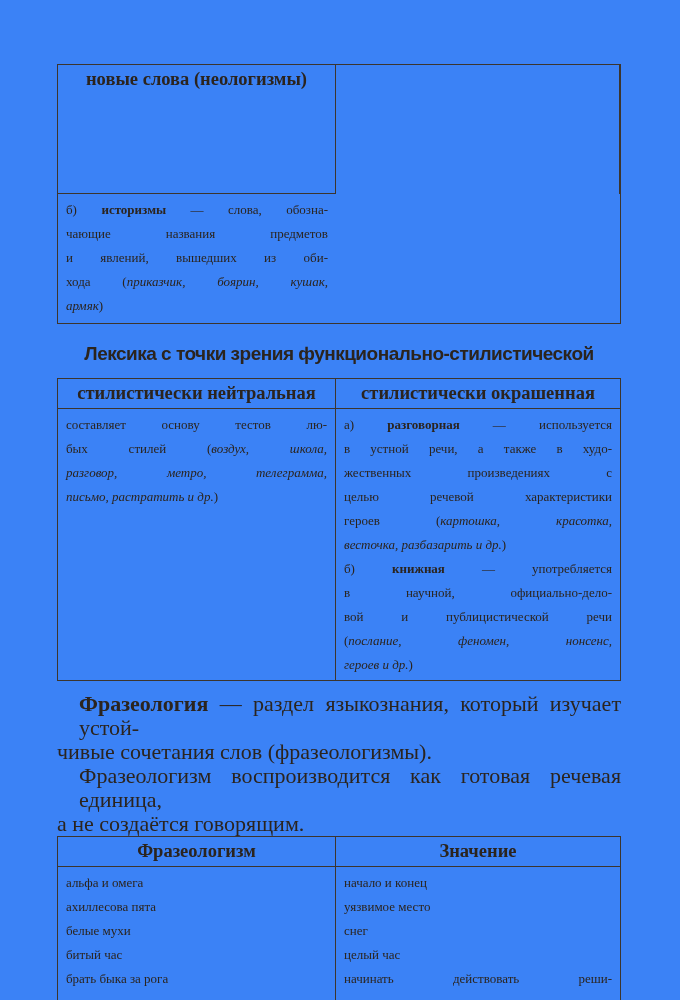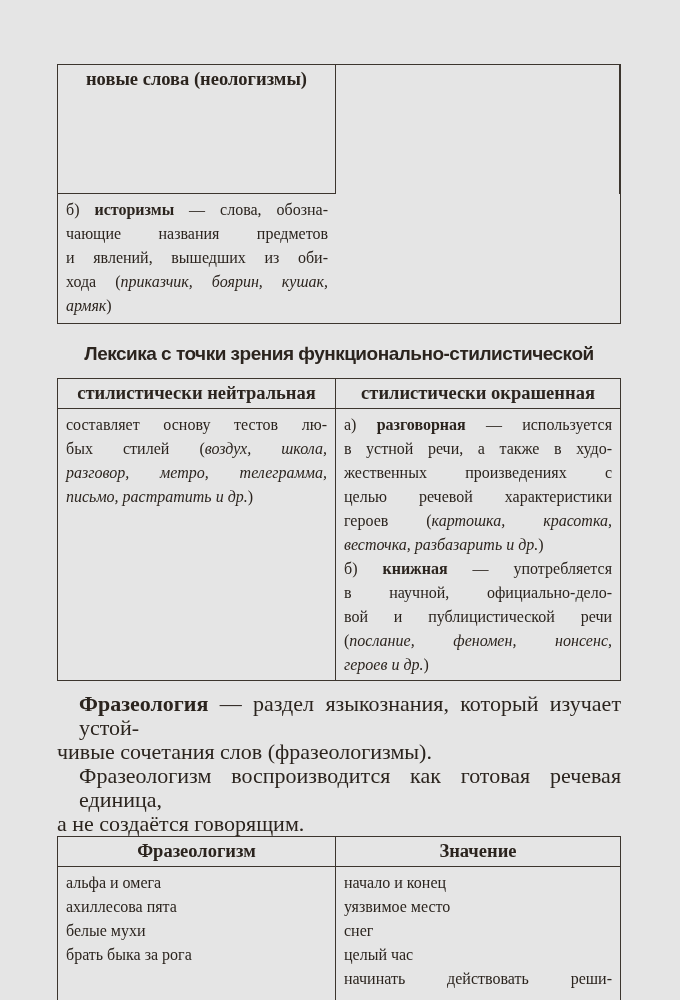--- a/index.html
+++ b/index.html
@@ -1,21 +1,21 @@
 <!DOCTYPE html>
 <html><head>
 <meta charset="utf-8">
 <style>
   html, body { margin: 0; padding: 0; background: #ffffff; }
   .page {
     position: relative;
     width: 680px;
     height: 1000px;
     box-sizing: border-box;
-    background: #e5e5e5;
+    background: #3b82f6;
     padding: 64px 59px 0 57px;
     font-family: "Liberation Serif", serif;
     color: #2b241e;
     overflow: hidden;
   }
   
   .tbl {
     display: grid;
     grid-template-columns: 278px 1fr;
     border: 1.5px solid #3c352e;
@@ -23,21 +23,21 @@
   .th {
     font-weight: bold;
     text-align: center;
     font-size: 18.5px;
     line-height: 22px;
     padding: 3px 6px 4px;
     border-bottom: 1.5px solid #3c352e;
   }
   .c1 { border-right: 1.5px solid #3c352e; }
   .td {
-    font-size: 16px;
+    font-size: 13px;
     line-height: 24px;
     padding: 4px 8px 3px;
   }
   .t1-body { min-height: 122px; }
   .tline { text-align: left; }
   .tline.just { text-align: justify; text-align-last: justify; }
   .tline.ind { padding-left: 22px; }
   
   .sans-heading {
     font-family: "Liberation Sans", sans-serif;
@@ -127,20 +127,21 @@
   </div>
 
 
   <div class="tbl">
     <div class="th c1">Фразеологизм</div>
     <div class="th">Значение</div>
     <div class="td c1">
         <div class="tline">альфа и омега</div>
         <div class="tline">ахиллесова пята</div>
         <div class="tline">белые мухи</div>
+        <div class="tline">битый час</div>
         <div class="tline">брать быка за рога</div>
       </div>
     <div class="td">
         <div class="tline">начало и конец</div>
         <div class="tline">уязвимое место</div>
         <div class="tline">снег</div>
         <div class="tline">целый час</div>
         <div class="tline just">начинать действовать реши-</div>
         <div class="tline">тельно</div>
       </div>

